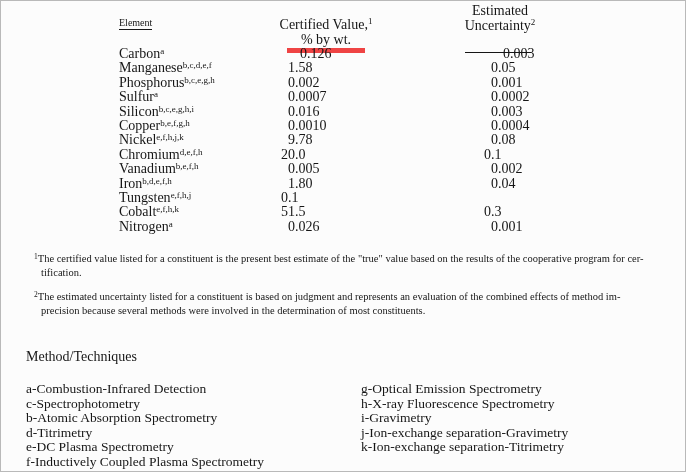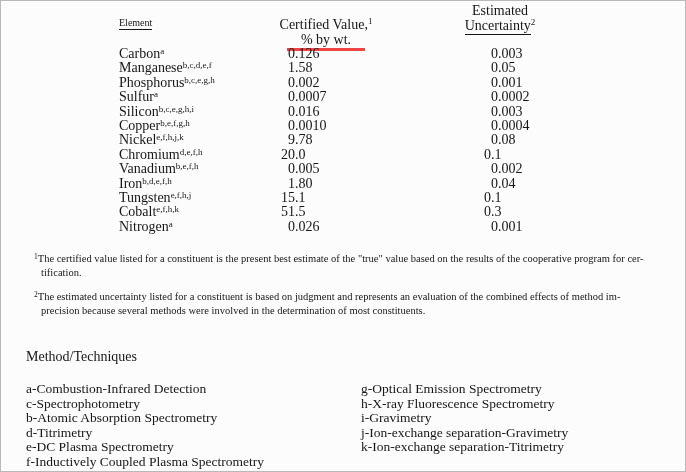--- a/index.html
+++ b/index.html
@@ -9,23 +9,23 @@
     font-family:"Liberation Serif", serif; color:#161616;
     overflow:hidden;
   }
   sup { line-height:0; }
 
   
   .h-element { position:absolute; left:118px; top:16px; font-size:10px; }
   .h-element .u { border-bottom:1px solid #161616; padding-bottom:1px; }
   .h-val { position:absolute; left:252px; top:16px; width:146px; text-align:center; font-size:14px; line-height:15px; }
   .h-val sup, .h-unc sup { font-size:9px; vertical-align:5px; }
-  .h-val .u2 { display:inline-block; border-bottom:3px solid #ef4444; padding:0 14px 1px 14px; }
+  .h-val .u2 { display:inline-block; border-bottom:5px solid #ef4444; padding:0 14px 1px 14px; }
   .h-unc { position:absolute; left:446px; top:2px; width:106px; text-align:center; font-size:14px; line-height:15px; }
-  .h-unc .u { border-bottom:1px solid #161616; padding-bottom:1px; }
+  .h-unc .u { border-bottom:1px solid #161616; padding-bottom:19px; }
 
   
   .rows { position:absolute; left:0; top:46px; right:0;font-family:Liberation Serif, serif; }
   .row { display:flex; height:14.4px; line-height:14.4px; font-size:14px; }
   .c-el  { margin-left:118px; width:162px; white-space:nowrap; }
   .c-el sup { font-size:9px; vertical-align:4px; }
   .c-val { width:203px; white-space:nowrap; }
   .c-unc { white-space:nowrap; }
 
   
@@ -58,21 +58,21 @@
   </div>
 
   <div class="h-unc">
     <div>Estimated</div>
     <div><span class="u">Uncertainty</span><sup>2</sup></div>
   </div>
 
   <div class="rows">
     <div class="row">
         <span class="c-el"><span>Carbon</span><sup>a</sup></span>
-        <span class="c-val dec" style="padding-left: 7px;">0.126</span>
+        <span class="c-val dec" style="padding-left: 7px; margin-left: 12px;">0.126</span>
         <span class="c-unc">0.003</span>
       </div>
     <div class="row">
         <span class="c-el"><span>Manganese</span><sup>b,c,d,e,f</sup></span>
         <span class="c-val dec" style="padding-left: 7px;">1.58</span>
         <span class="c-unc">0.05</span>
       </div>
     <div class="row">
         <span class="c-el"><span>Phosphorus</span><sup>b,c,e,g,h</sup></span>
         <span class="c-val dec" style="padding-left: 7px;">0.002</span>
@@ -108,21 +108,20 @@
         <span class="c-val dec" style="padding-left: 7px;">0.005</span>
         <span class="c-unc">0.002</span>
       </div>
     <div class="row">
         <span class="c-el"><span>Iron</span><sup>b,d,e,f,h</sup></span>
         <span class="c-val dec" style="padding-left: 7px;">1.80</span>
         <span class="c-unc">0.04</span>
       </div>
     <div class="row">
         <span class="c-el"><span>Tungsten</span><sup>e,f,h,j</sup></span>
-        <span class="c-val dec" style="padding-left: 0px;">15.1</span>
         <span class="c-unc">0.1</span>
       </div>
     <div class="row">
         <span class="c-el"><span>Cobalt</span><sup>e,f,h,k</sup></span>
         <span class="c-val dec" style="padding-left: 0px;">51.5</span>
         <span class="c-unc">0.3</span>
       </div>
     <div class="row">
         <span class="c-el"><span>Nitrogen</span><sup>a</sup></span>
         <span class="c-val dec" style="padding-left: 7px;">0.026</span>

